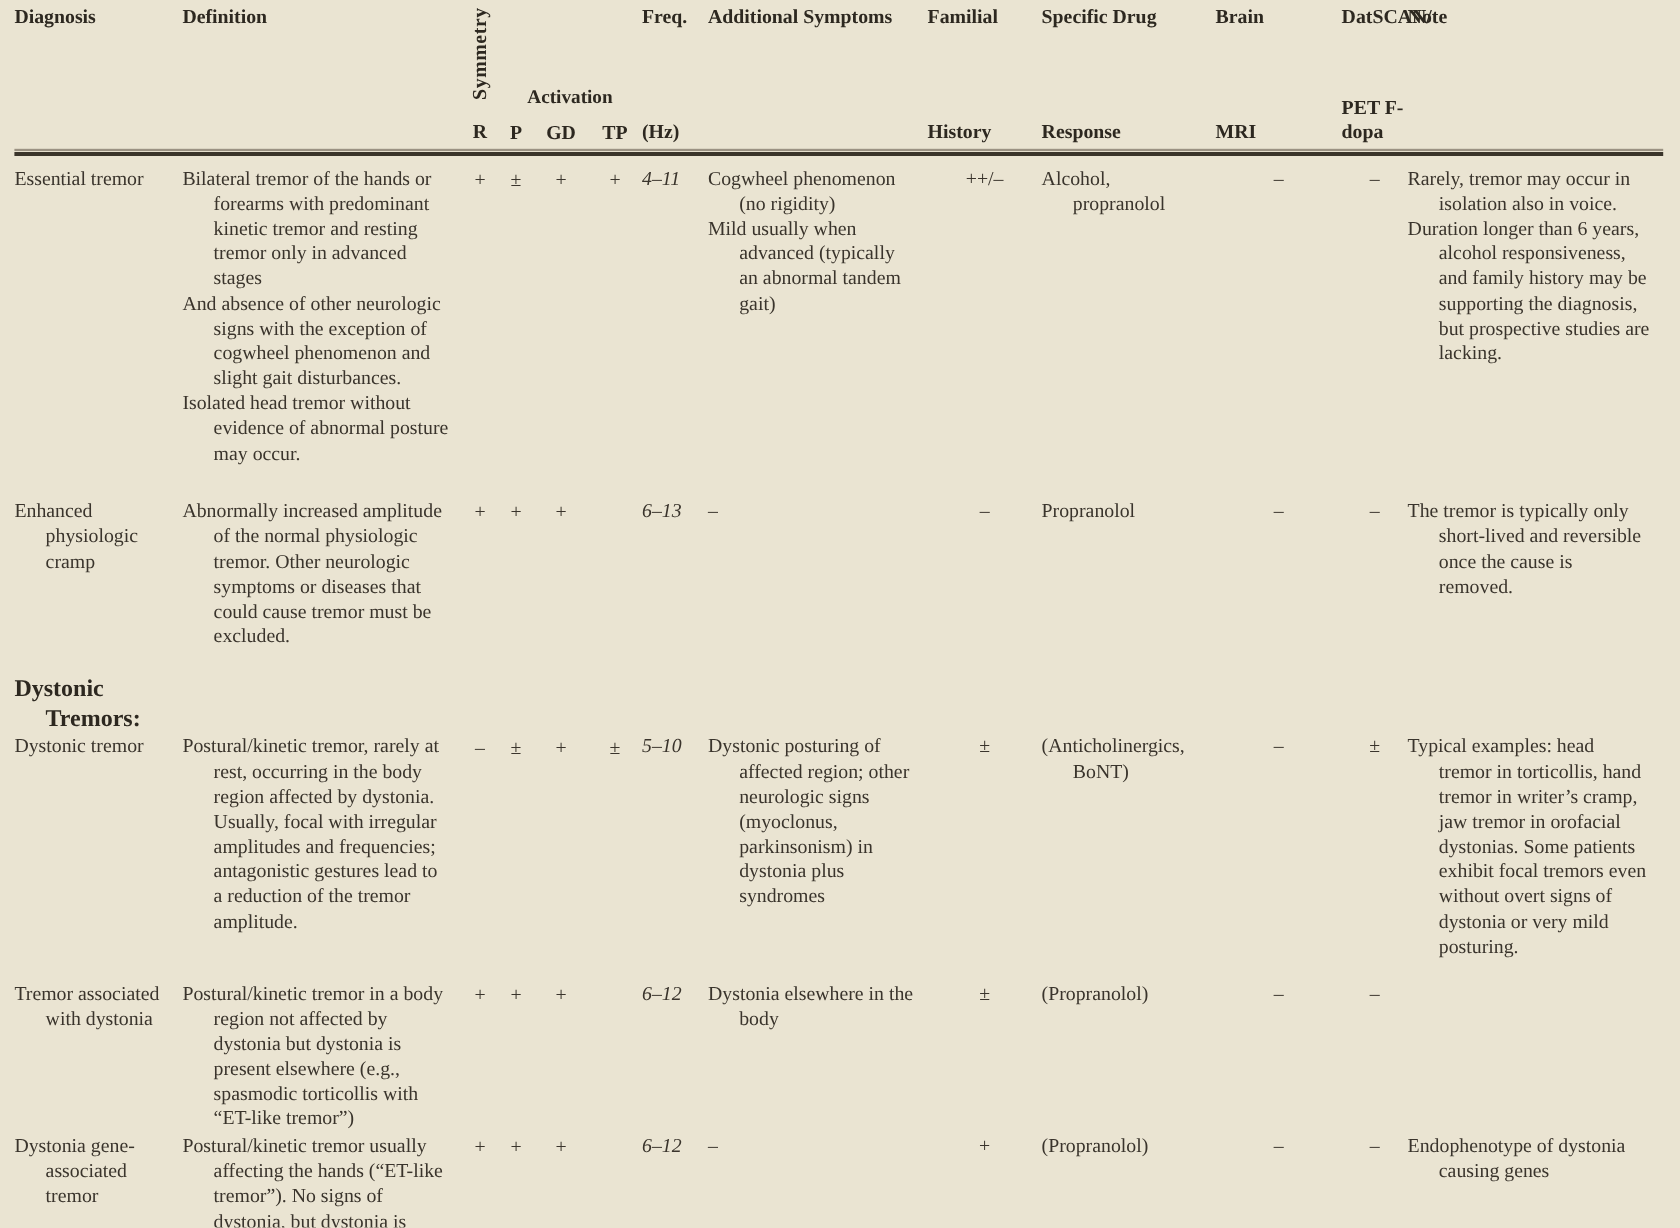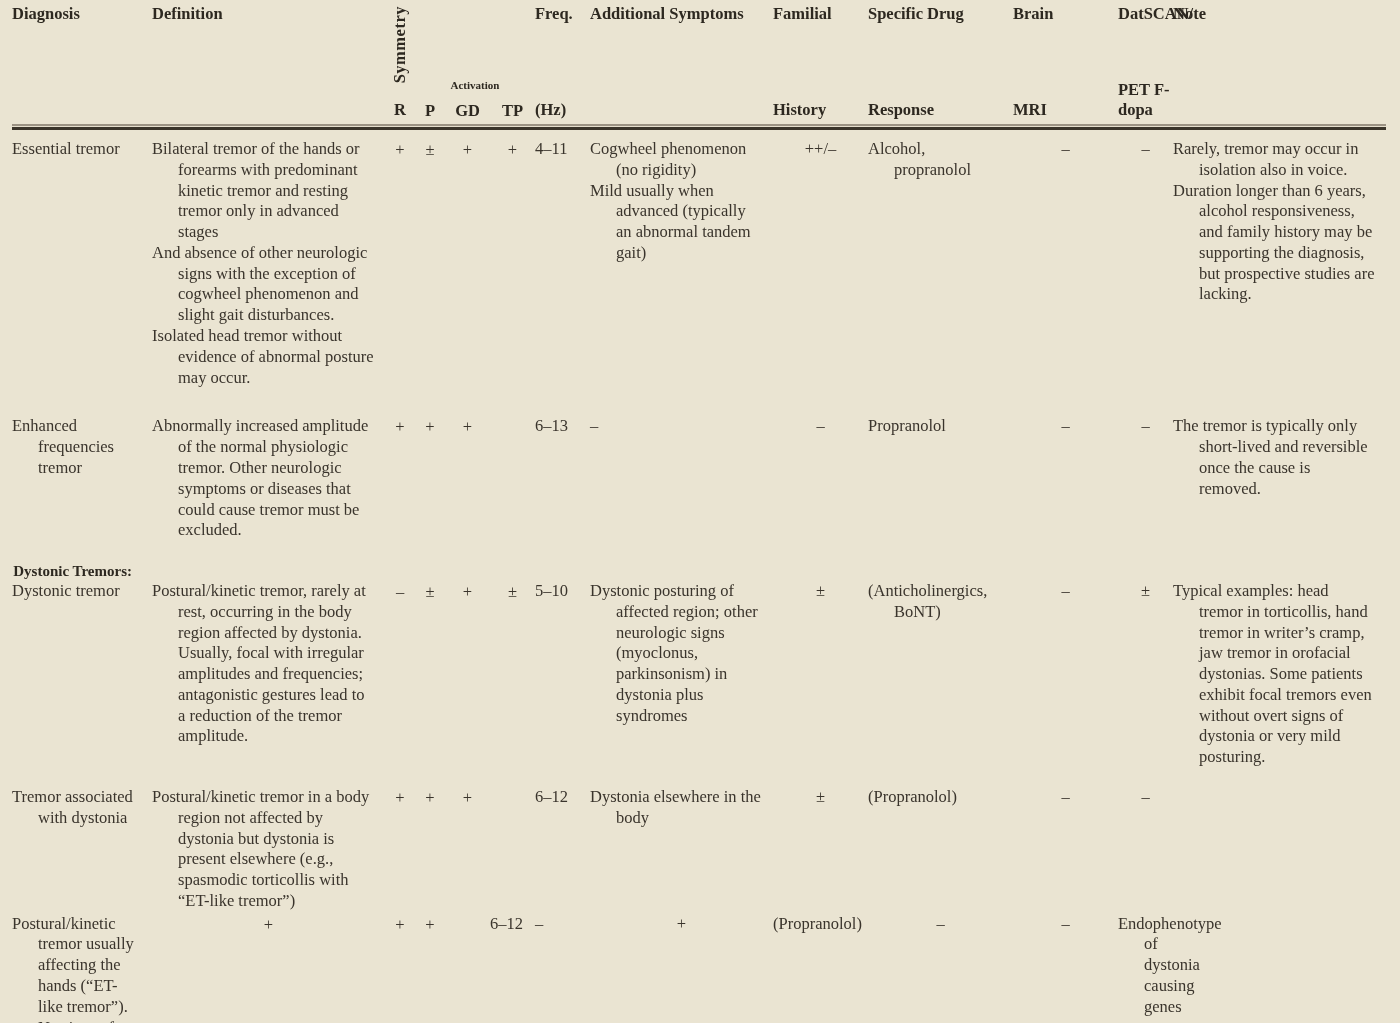--- a/index.html
+++ b/index.html
@@ -40,48 +40,47 @@
   .center { text-align: center; }
   .symcol { justify-content: space-between; align-items: center; padding-top: 2px; }
   .rot {
     writing-mode: vertical-rl;
     transform: rotate(180deg);
     white-space: nowrap;
     font-weight: bold;
     letter-spacing: 0.5px;
   }
   .actgroup { grid-column: 4 / span 3; display: flex; flex-direction: column; justify-content: flex-end; }
-  .act-label { text-align: center; font-weight: bold; color: #2d2820; font-size: 11px; padding-bottom: 10px; }
+  .act-label { text-align: center; font-weight: bold; color: #2d2820; font-size: 16px; padding-bottom: 10px; }
   .act-sub { display: grid; grid-template-columns: 30px 45px 45px; }
   .act-sub span { text-align: center; font-weight: bold; color: #2d2820; font-size: 16.5px; padding-bottom: 3px; }
   .headrule {
     height: 6px;
     background: linear-gradient(to bottom, #9b9283 0 1.5px, #e6dfcd 1.5px 3px, #3a342a 3px 6px);
   }
   
   .row { align-items: start; padding-top: 9px; }
   .c { font-size: 16.5px; line-height: 1.26; padding-right: 10px; }
   .hang { padding-left: 26px; text-indent: -26px; }
   .c.sym { text-align: center; padding-right: 0; padding-top: 1px; }
-  .c.freq { padding-right: 4px; }
+  .c.freq { padding-right: 4px; font-style: italic; }
   .c.fam { text-align: center; padding-right: 0; }
   .c.dats { text-align: center; padding-right: 0; }
   .c.mri { text-align: center; padding-right: 0; }
   .mb-lg { margin-bottom: 19px; }
   .mb-md { margin-bottom: 11px; }
   .section-row { padding-top: 10px; }
   .section-label {
     font-weight: bold;
     color: #2d2820;
-    font-size: 15px;
+    font-size: 20px;
     line-height: 1.26;
     padding-left: 26px;
     text-indent: -26px;
     width: 120px;
-    text-align: right;
   }
 </style>
 </head>
 <body>
 
 <div class="page">
 
   <div class="grid13 thead">
     <div class="hcell">
       <span class="hline">Diagnosis</span>
@@ -155,21 +154,21 @@
     <div class="c dats">–</div>
     <div class="c mri">–</div>
     <div class="c">
       <p class="hang">Rarely, tremor may occur in isolation also in voice.</p>
       <p class="hang">Duration longer than 6 years, alcohol responsiveness, and family history may be supporting the diagnosis, but prospective studies are lacking.</p>
     </div>
   </div>
 
   <div class="grid13 row mb-md">
     <div class="c">
-      <p class="hang">Enhanced frequencies tremor</p>
+      <p class="hang">Enhanced physiologic cramp</p>
     </div>
     <div class="c">
       <p class="hang">Abnormally increased amplitude of the normal physiologic tremor. Other neurologic symptoms or diseases that could cause tremor must be excluded.</p>
     </div>
     <div class="c sym">+</div>
     <div class="c sym">+</div>
     <div class="c sym">+</div>
     <div class="c sym"></div>
     <div class="c freq">6–13</div>
     <div class="c">
@@ -234,20 +233,23 @@
     <div class="c fam">±</div>
     <div class="c">
       <p class="hang">(Propranolol)</p>
     </div>
     <div class="c dats">–</div>
     <div class="c mri">–</div>
   </div>
 
   <div class="grid13 row" style="padding-top:2px;">
     <div class="c">
+      <p class="hang">Dystonia gene-associated tremor</p>
+    </div>
+    <div class="c">
       <p class="hang">Postural/kinetic tremor usually affecting the hands (“ET-like tremor”). No signs of dystonia, but dystonia is present in relatives.</p>
     </div>
     <div class="c sym">+</div>
     <div class="c sym">+</div>
     <div class="c sym">+</div>
     <div class="c sym"></div>
     <div class="c freq">6–12</div>
     <div class="c">
       <p class="hang">–</p>
     </div>

